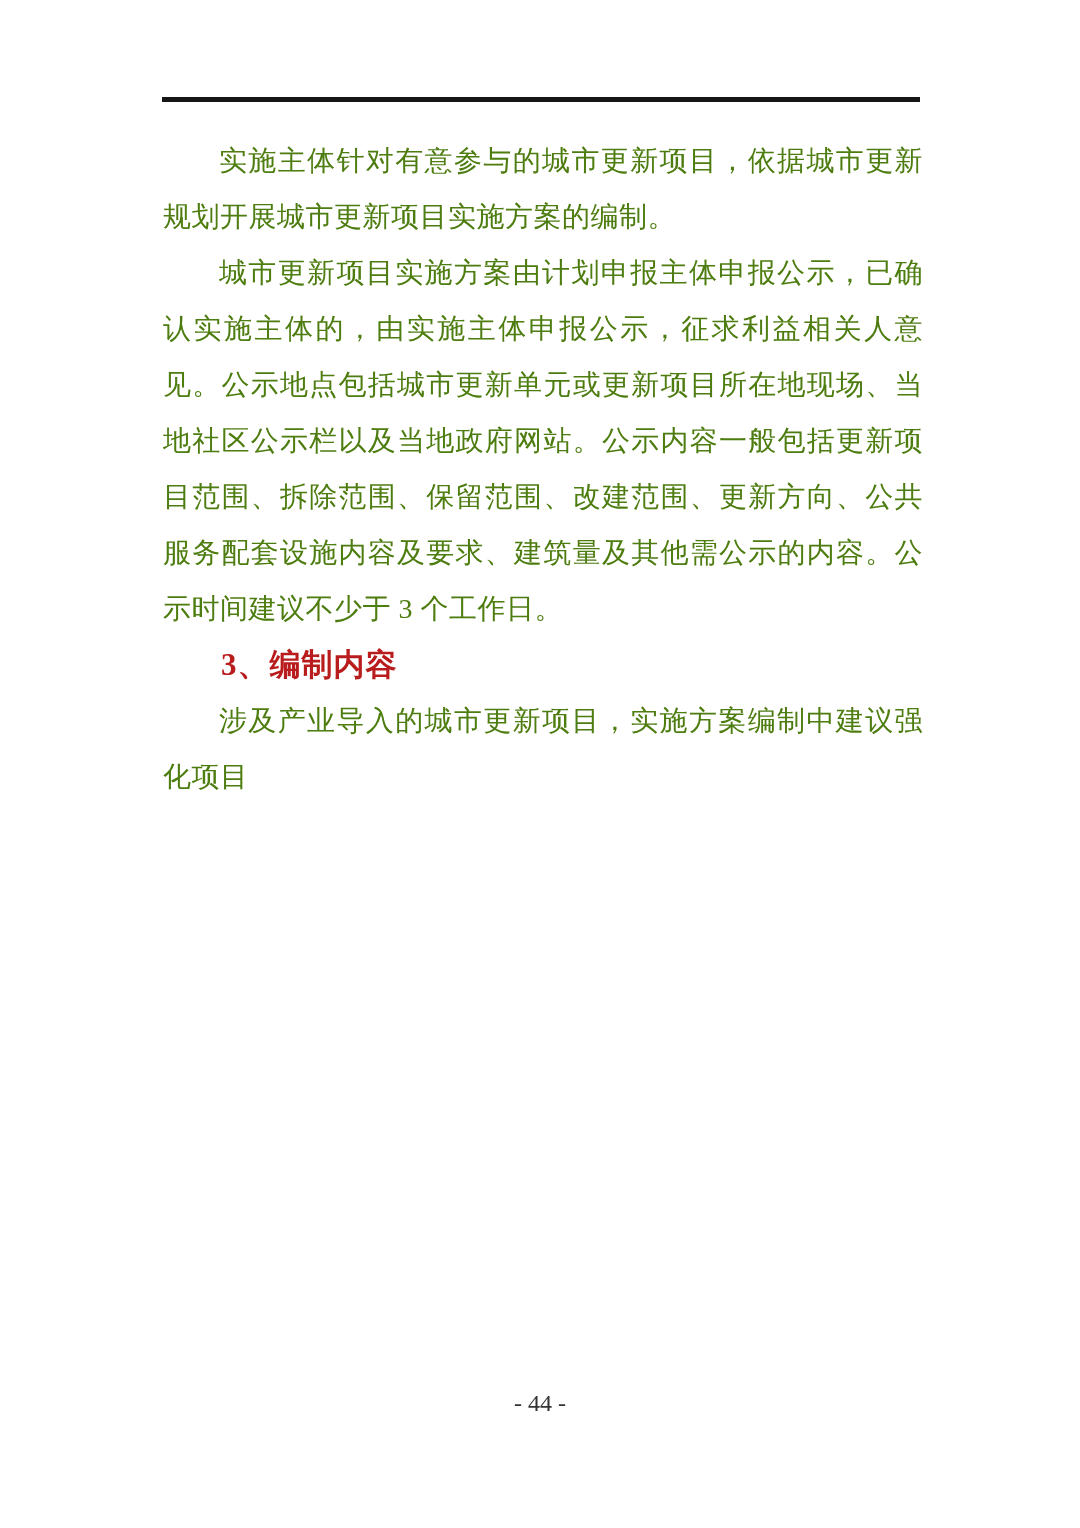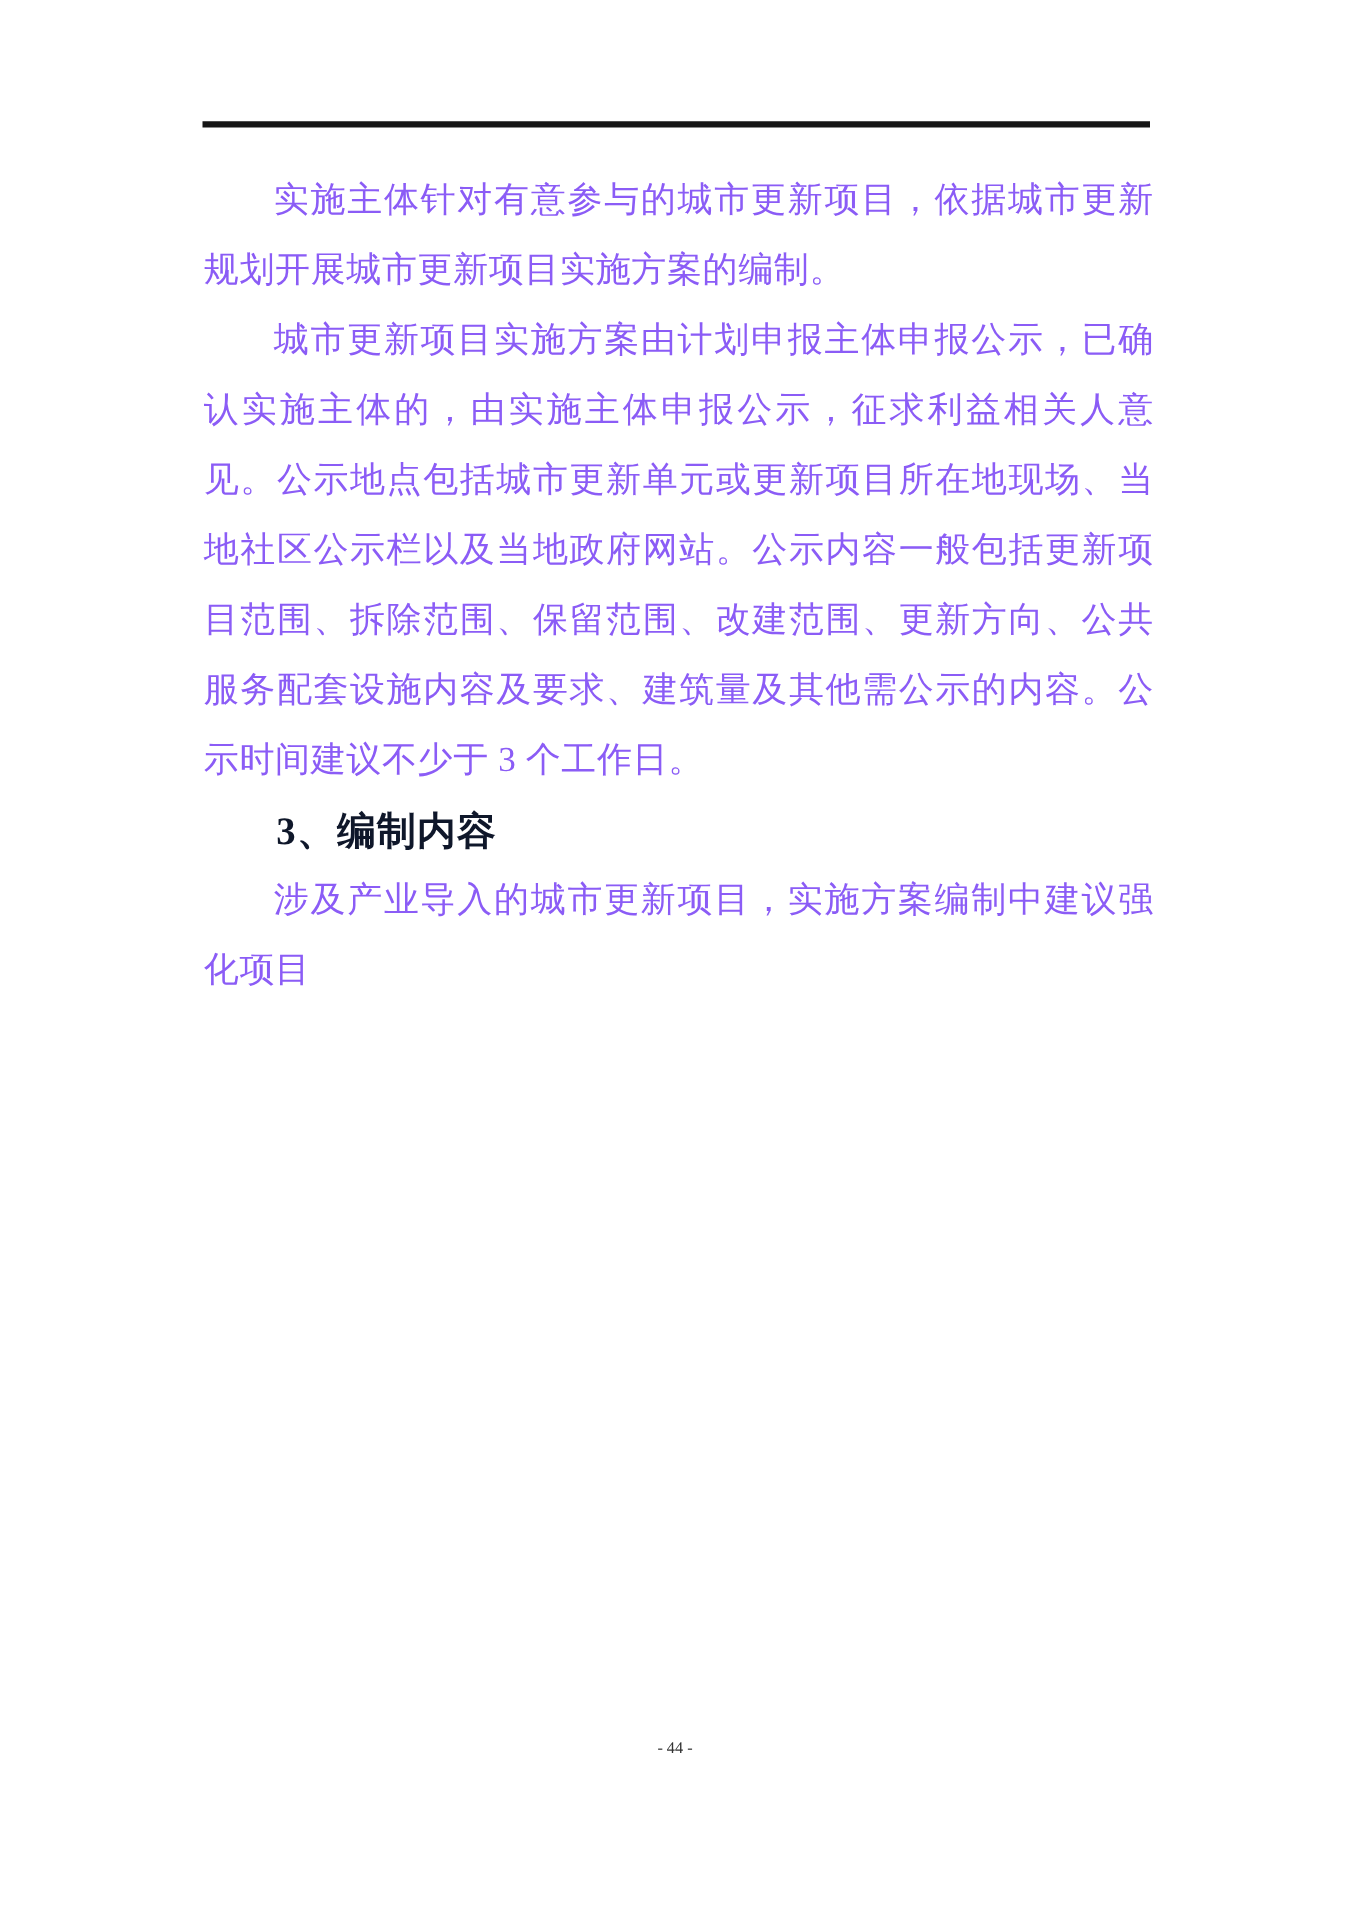--- a/index.html
+++ b/index.html
@@ -31,38 +31,38 @@
     color: #2a2a2a;
   }
   .content p.body-para {
     margin: 0;
     font-size: 28px;
     line-height: 56px;
     text-align: justify;
     text-align-last: left;
     text-indent: 56px;
     letter-spacing: 0.5px;
-    color: #8b5cf6;
+    color: #4d7c0f;
   }
   .content .heading {
     margin: 0;
     font-size: 31px;
     line-height: 56px;
     font-weight: bold;
     text-indent: 58px;
-    color: #0f172a;
+    color: #b91c1c;
     letter-spacing: 1px;
   }
   .footer {
     position: absolute;
     left: 0;
     top: 1390px;
     width: 1080px;
     text-align: center;
-    font-size: 13px;
+    font-size: 24px;
     color: #333333;
     font-family: "Liberation Serif", "DejaVu Serif", serif;
   }
 </style>
 </head>
 <body>
 
 <div class="page">
   <div class="top-rule"></div>
   <div class="content">

